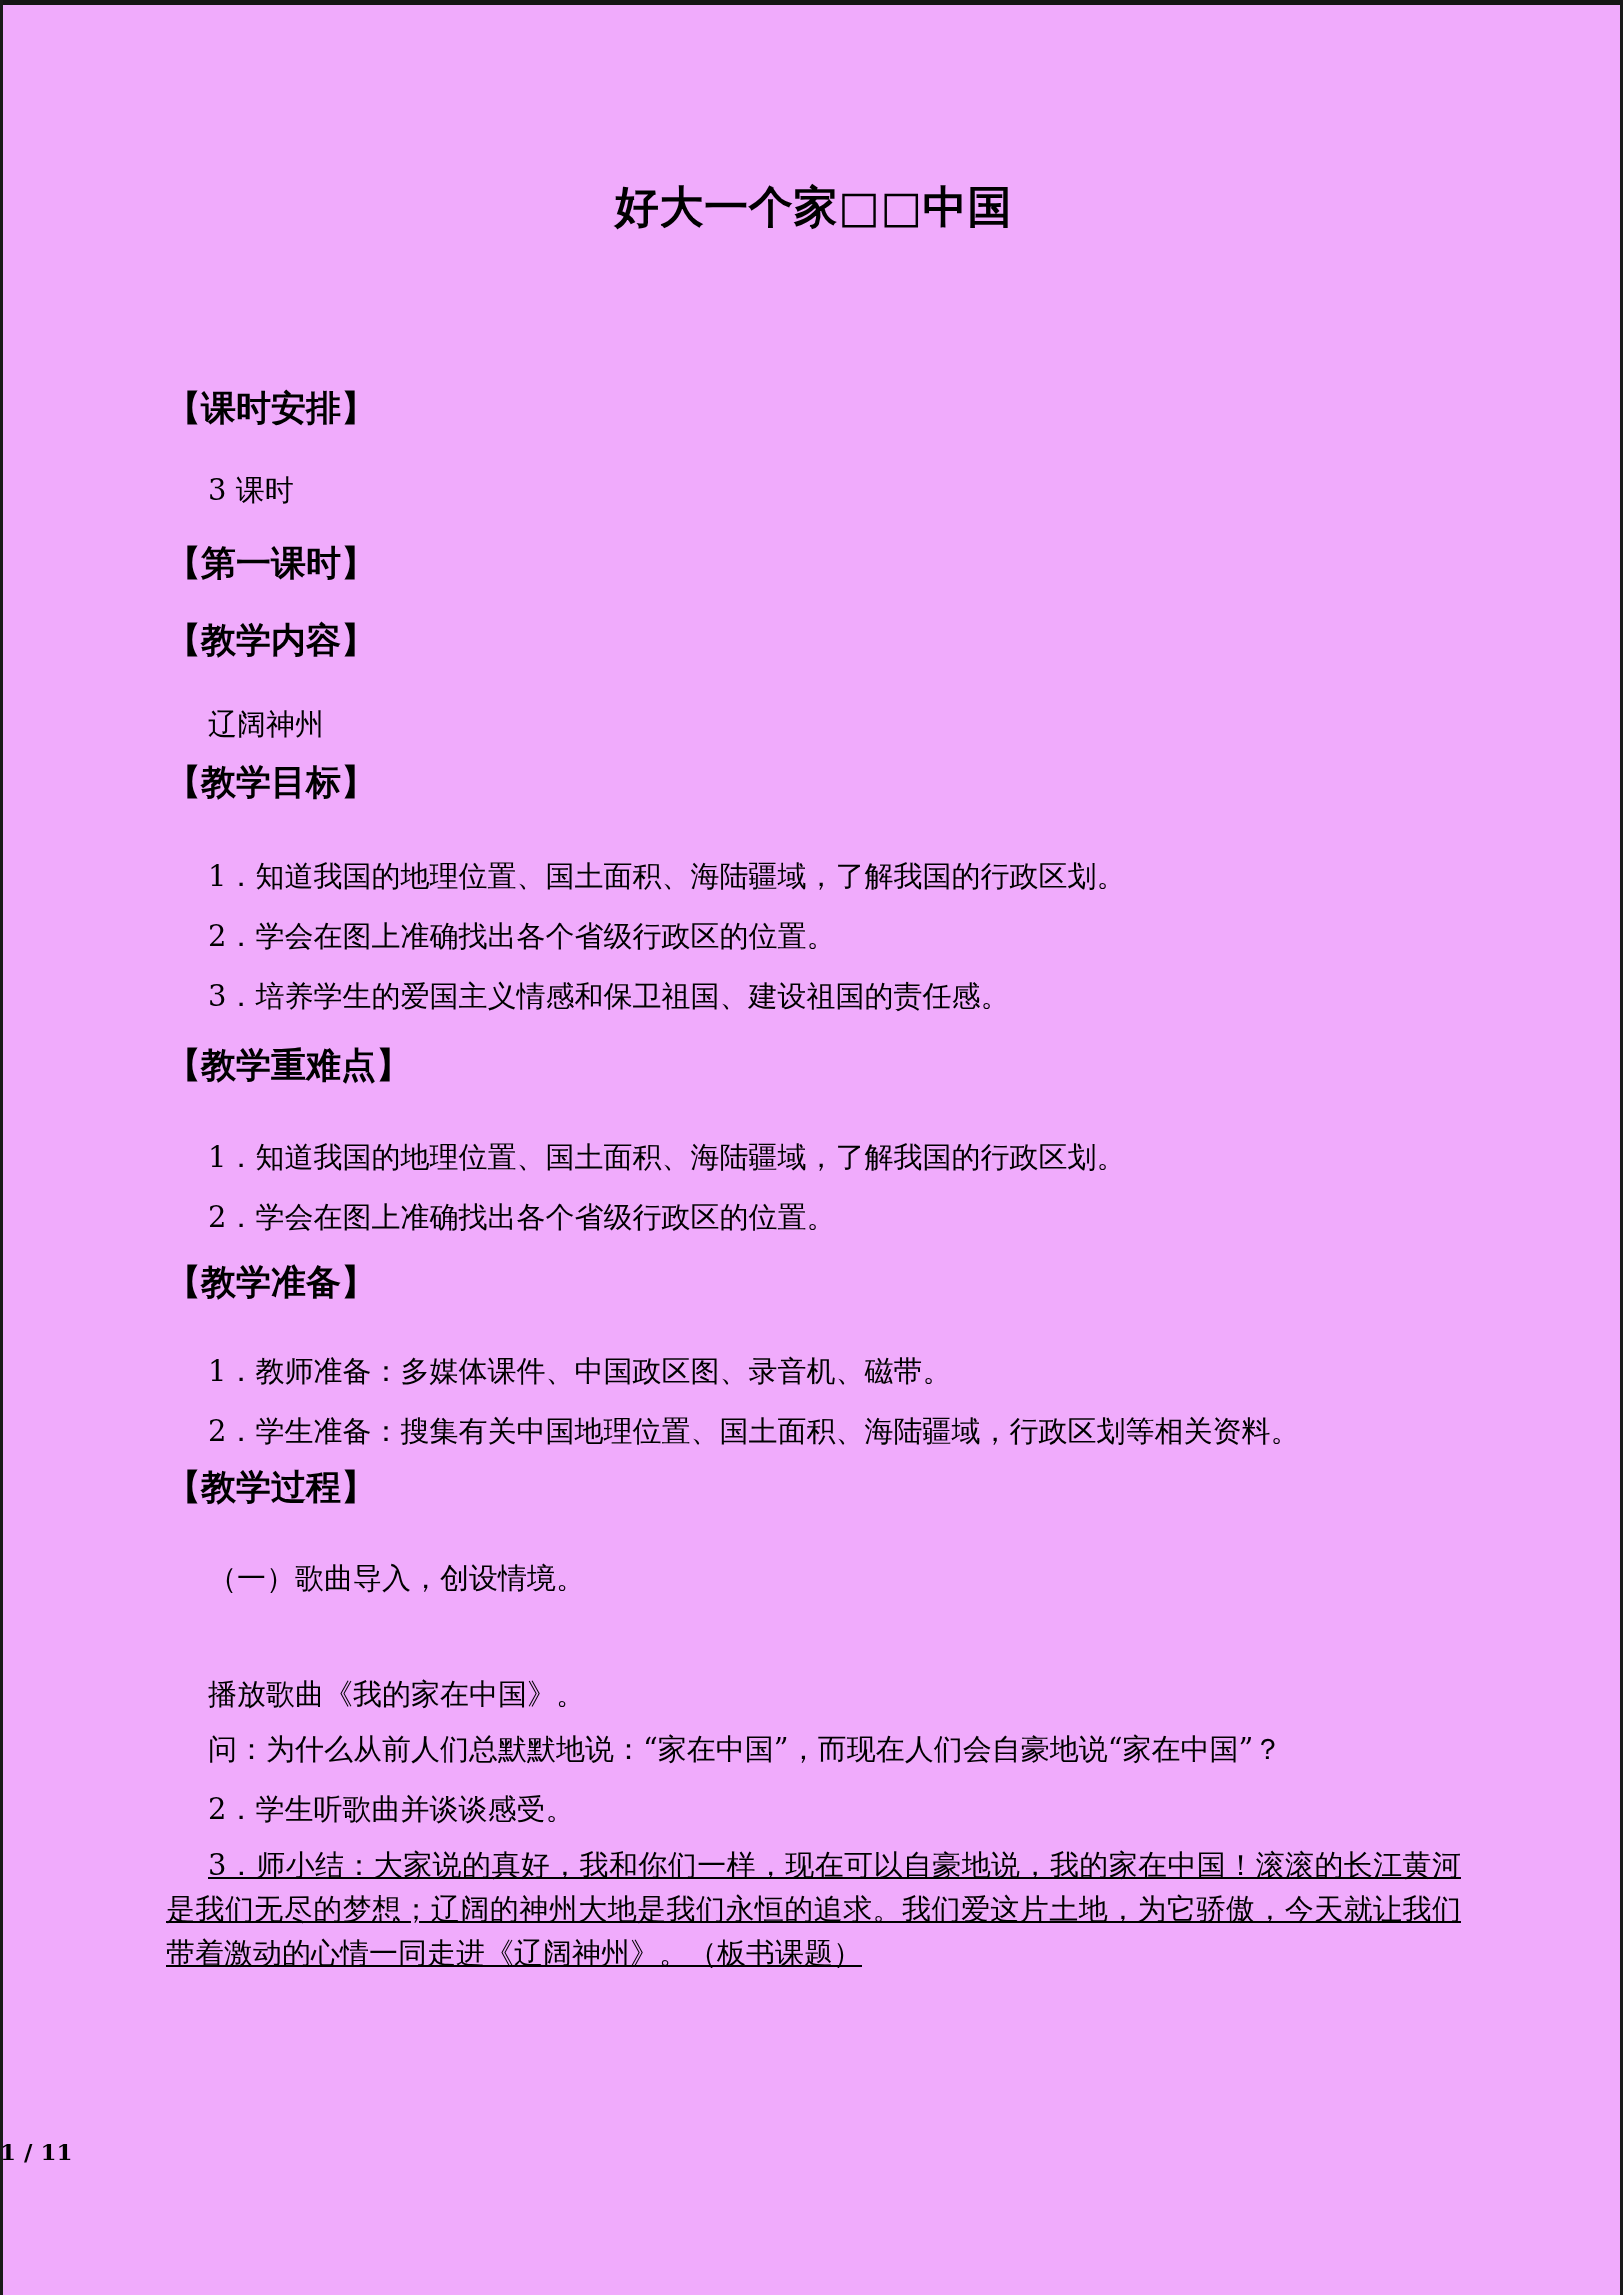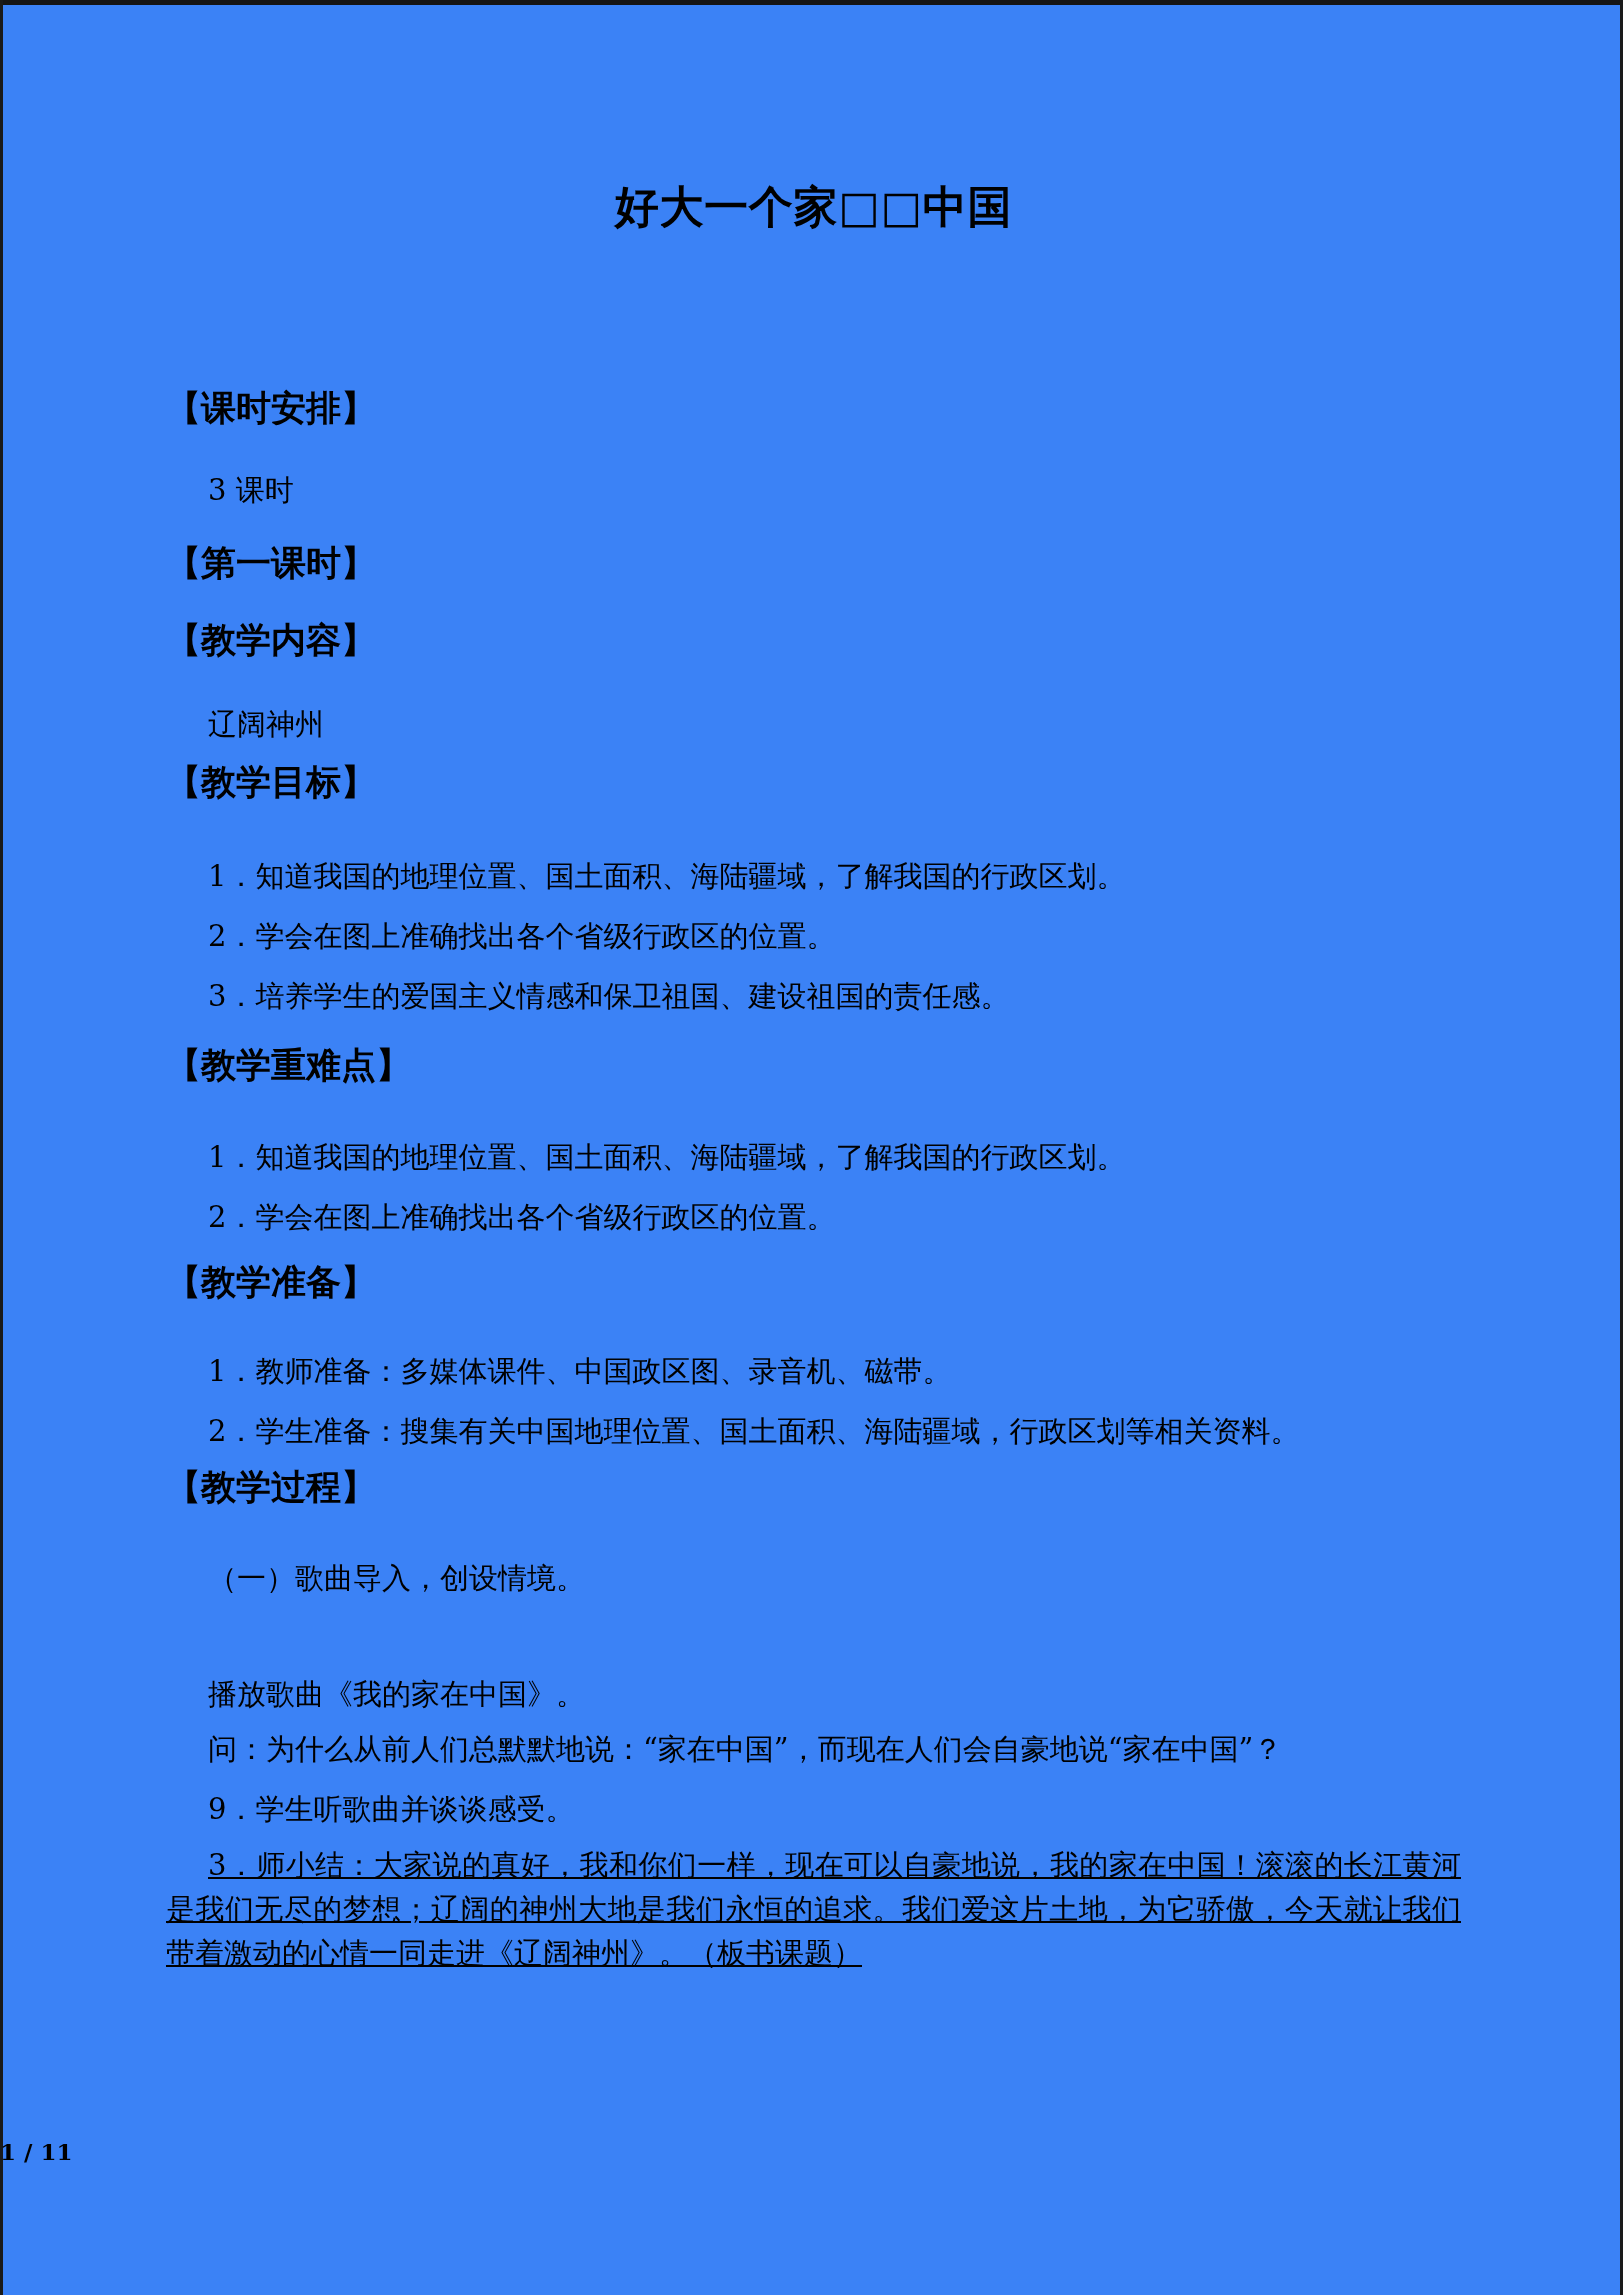--- a/index.html
+++ b/index.html
@@ -8,21 +8,21 @@
     background: #ffffff;
   }
   body {
     font-family: "DejaVu Serif", "Liberation Serif", serif;
     color: #000000;
   }
   .page {
     position: relative;
     width: 1623px;
     height: 2295px;
-    background: #3b82f6;
+    background: #f0abfc;
     box-sizing: border-box;
     overflow: hidden;
   }
   
   .page-top-rule {
     position: absolute;
     top: 0;
     left: 0;
     width: 1623px;
     height: 4.8px;
@@ -163,21 +163,21 @@
     <div class="abs" style="top:1556px;width:1295px;">
       <div class="body-para indent-1">（一）歌曲导入，创设情境。</div>
     </div>
     <div class="abs" style="top:1672px;width:1295px;">
       <div class="body-para indent-1">播放歌曲《我的家在中国》。</div>
     </div>
     <div class="abs" style="top:1727px;width:1295px;">
       <div class="body-para indent-1">问：为什么从前人们总默默地说：“家在中国”，而现在人们会自豪地说“家在中国”？</div>
     </div>
     <div class="abs" style="top:1787px;width:1295px;">
-      <div class="body-para indent-1">9．学生听歌曲并谈谈感受。</div>
+      <div class="body-para indent-1">2．学生听歌曲并谈谈感受。</div>
     </div>
     <div class="abs" style="top:1843px;width:1295px;text-decoration:underline;">
       <div class="body-para indent-flow">3．师小结：大家说的真好，我和你们一样，现在可以自豪地说，我的家在中国！滚滚的长江黄河是我们无尽的梦想；辽阔的神州大地是我们永恒的追求。我们爱这片土地，为它骄傲，今天就让我们带着激动的心情一同走进《辽阔神州》。（板书课题）</div>
     </div>
 
   </div>
 
   <div style="position:absolute;left:0;top:2138px;width:1623px;text-align:left;
               font-size:23px;font-weight:700;">1 / 11</div>
 

